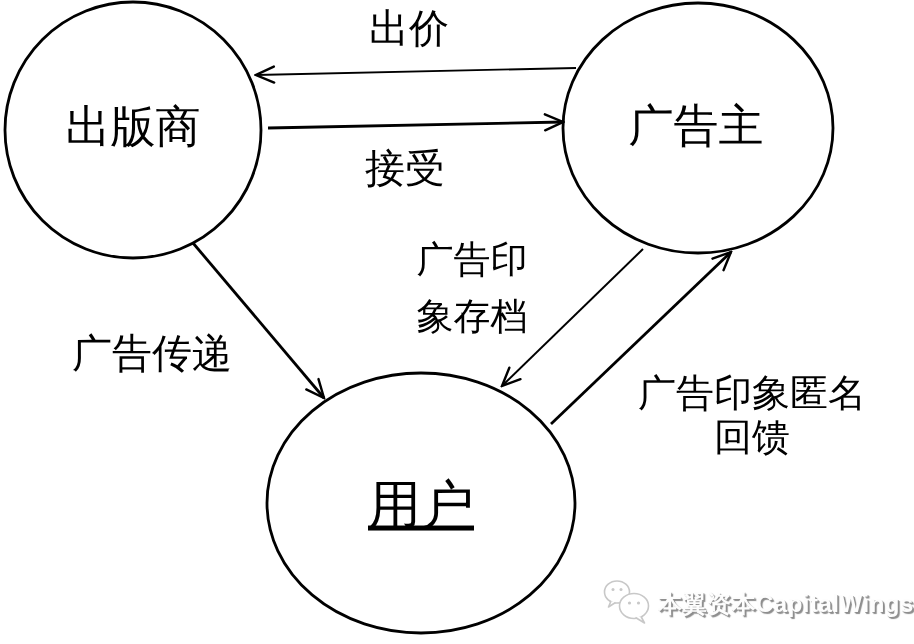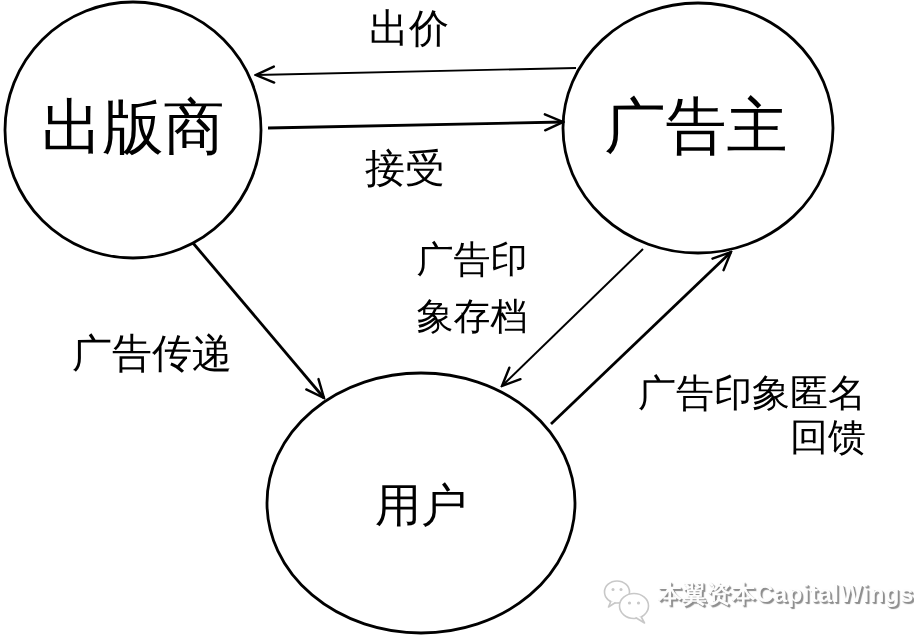--- a/index.html
+++ b/index.html
@@ -22,42 +22,42 @@
   }
   .label {
     position: absolute;
     color: #000000;
     white-space: pre-line;
     text-align: center;
     transform: translate(-50%, -50%);
     line-height: 1.15;
     user-select: none;
   }
-  .node-label { font-size: 61px; }
+  .node-label { font-size: 45px; }
   .edge-label { font-size: 40px; }
   .lbl-publisher  { left: 133px; top: 127px; }
   .lbl-advertiser { left: 696px; top: 126px; }
-  .lbl-user       { left: 421px; top: 505px; font-size: 46px; }
+  .lbl-user       { left: 421px; top: 505px; font-size: 53px; text-decoration: underline; }
   .lbl-bid        { left: 409px; top: 28px; }
   .lbl-accept     { left: 405px; top: 168px; }
   .lbl-delivery   { left: 152px; top: 353px; }
   .lbl-archive    { left: 472px; top: 288px; font-size: 37px; line-height: 57px; }
   .lbl-feedback   {
     left: 638px; top: 371px;
     transform: none;
-    text-align: right;
+    text-align: center;
     font-size: 38px;
     line-height: 44px;
   }
   .watermark {
     position: absolute;
     left: 602px;
     top: 578px;
     display: flex;
-    align-items: flex-start;
+    align-items: center;
   }
   .watermark .wm-icon {
     width: 52px;
     height: 52px;
     flex: 0 0 auto;
   }
   .watermark .wm-text {
     margin-left: 4px;
     font-size: 24px;
     font-weight: bold;

